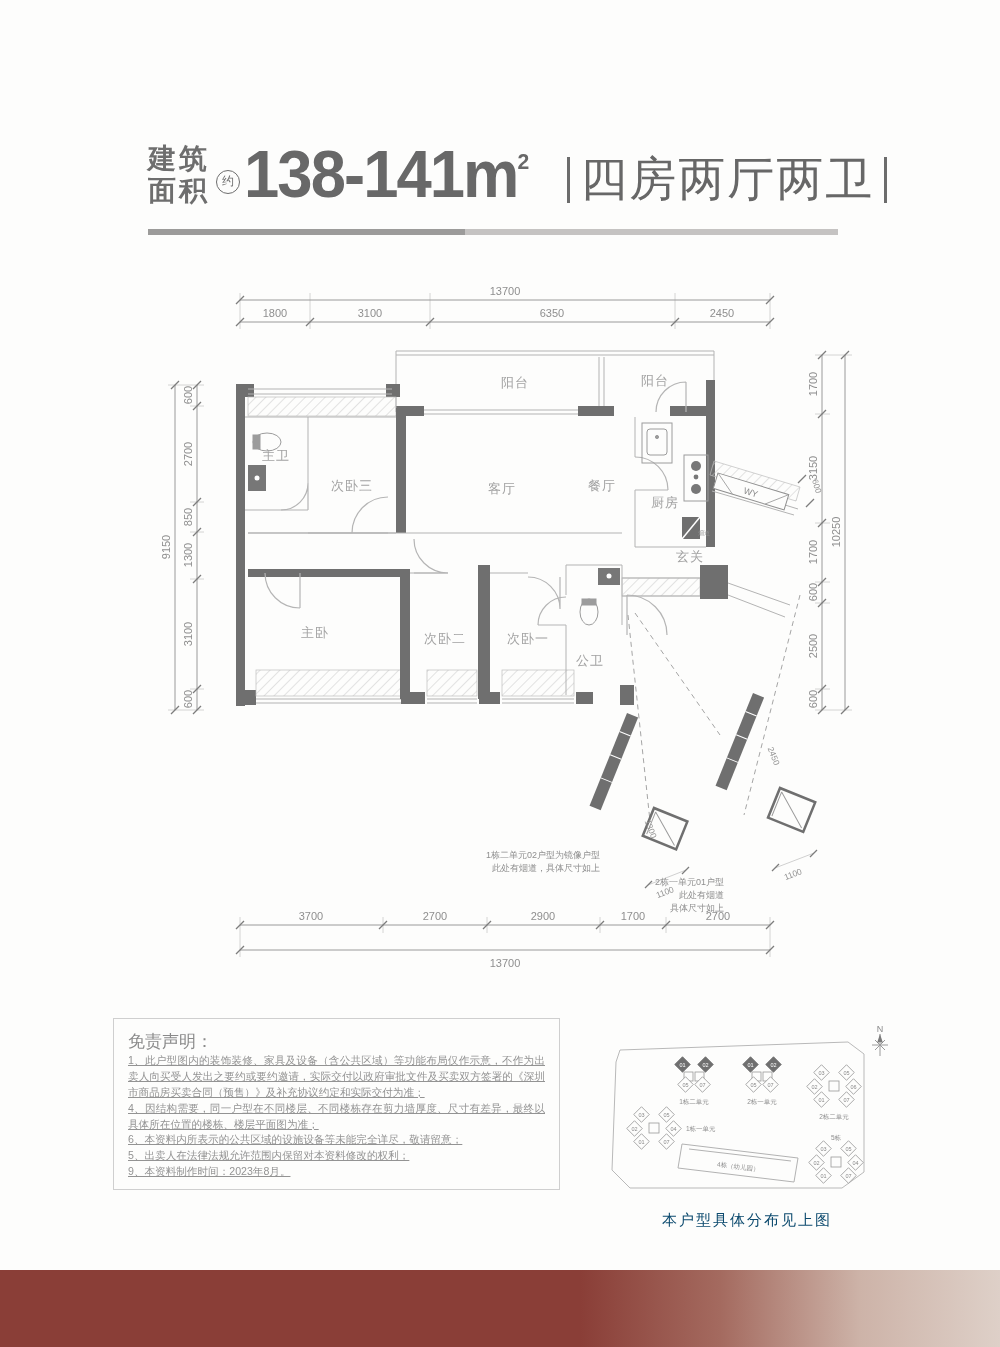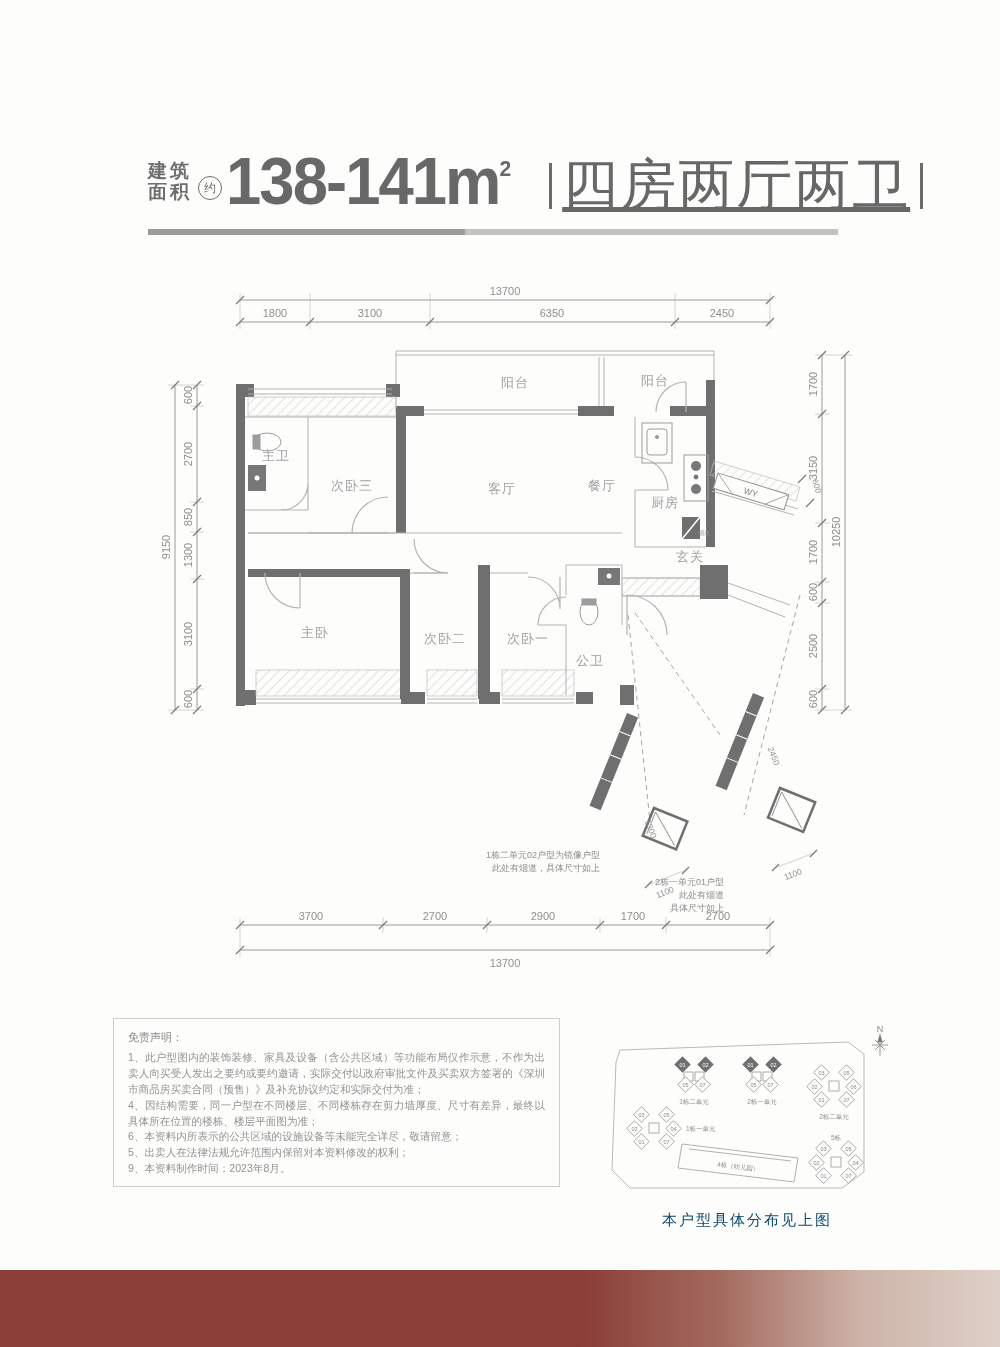--- a/index.html
+++ b/index.html
@@ -1,29 +1,29 @@
 <!DOCTYPE html>
 <html><head>
 <meta charset="utf-8">
 <style>
   html,body{margin:0;padding:0;background:#e9e7e4;}
   .page{position:relative;width:1000px;height:1347px;background:#fdfdfc;margin:0 auto;overflow:hidden;
         font-family:"Liberation Sans","DejaVu Sans",sans-serif;}
   
   .hdr{position:absolute;left:148px;top:138px;display:flex;align-items:center;color:#6b6b6b;}
-  .hdr .arealbl{display:flex;flex-direction:column;font-size:19px;font-weight:700;line-height:1.12;
+  .hdr .arealbl{display:flex;flex-direction:column;font-size:28px;font-weight:700;line-height:1.12;
         letter-spacing:3px;color:#6e6e6e;}
   .hdr .approx{width:22px;height:22px;border:1.5px solid #6e6e6e;border-radius:50%;display:flex;
         align-items:center;justify-content:center;font-size:12px;margin:14px 4px 0 6px;color:#6e6e6e;}
   .hdr .bigval{font-size:66px;font-weight:600;letter-spacing:-2px;line-height:0.95;color:#686868;
         transform:scaleX(.96);transform-origin:left;}
   .hdr .bigval sup{font-size:22px;font-weight:600;vertical-align:28px;letter-spacing:0;}
   .hdr .type{display:flex;align-items:center;margin-left:26px;margin-top:10px;}
   .hdr .vbar{width:3px;height:46px;background:#6c6c6c;}
-  .hdr .typetxt{font-size:56px;font-weight:500;color:#676767;margin:0 10px;letter-spacing:2px;text-decoration:underline;}
+  .hdr .typetxt{font-size:47px;font-weight:500;color:#676767;margin:0 10px;letter-spacing:2px;}
   .divider{position:absolute;left:148px;top:229px;width:690px;height:6px;display:flex;}
   .divider .d1{width:46%;background:#9c9b9a;}
   .divider .d2{width:54%;background:#c5c3c2;}
   
   .plansvg{position:absolute;left:130px;top:265px;}
   svg text{font-family:"Liberation Sans","DejaVu Sans",sans-serif;}
   .dimtxt{fill:#8f8f8f;font-size:11px;}
   .dimtxt-s{fill:#949494;font-size:8.5px;}
   .roomtxt{fill:#a2a2a2;font-size:13px;letter-spacing:1px;}
   .notetxt{fill:#8f8f8f;font-size:9px;}
@@ -31,22 +31,22 @@
   .thin2{stroke:#c4c4c4;stroke-width:.8;fill:none;}
   .ext{stroke:#c9c9c9;stroke-width:.8;}
   .dline{stroke:#9a9a9a;stroke-width:1;}
   .slash{stroke:#7d7d7d;stroke-width:1.3;}
   .wall{fill:#6f6f6f;}
   .door{stroke:#b5b5b5;stroke-width:1.2;fill:none;}
   .dash{stroke:#a5a5a5;stroke-width:1;fill:none;stroke-dasharray:5 4;}
   
   .disc{position:absolute;left:113px;top:1018px;width:447px;border:1px solid #cfcfcf;
         padding:11px 14px 9px;box-sizing:border-box;color:#939393;background:#fdfdfc;}
-  .disc .t{font-size:11px;margin-bottom:5px;color:#8a8a8a;}
-  .disc .i{font-size:10.6px;line-height:1.5;text-align:justify;}
+  .disc .t{font-size:17px;color:#8a8a8a;}
+  .disc .i{font-size:10.6px;line-height:1.5;text-align:justify;text-decoration:underline;}
   
   .sitesvg{position:absolute;left:592px;top:1016px;}
   .sp-bound{fill:#fdfdfc;stroke:#b9b9b9;stroke-width:1;}
   .sp-lbl{fill:#8f8f8f;font-size:6.5px;}
   .dm-l{fill:#fdfdfc;stroke:#9a9a9a;stroke-width:.8;}
   .dm-d{fill:#6f6f6f;stroke:#6f6f6f;stroke-width:.8;}
   .dm-t{font-size:5.5px;fill:#8a8a8a;text-anchor:middle;}
   .dm-tw{font-size:5.5px;fill:#ffffff;text-anchor:middle;}
   .caption{position:absolute;left:592px;top:1211px;width:310px;text-align:center;
         font-size:15px;color:#0c4a6e;letter-spacing:2px;}

